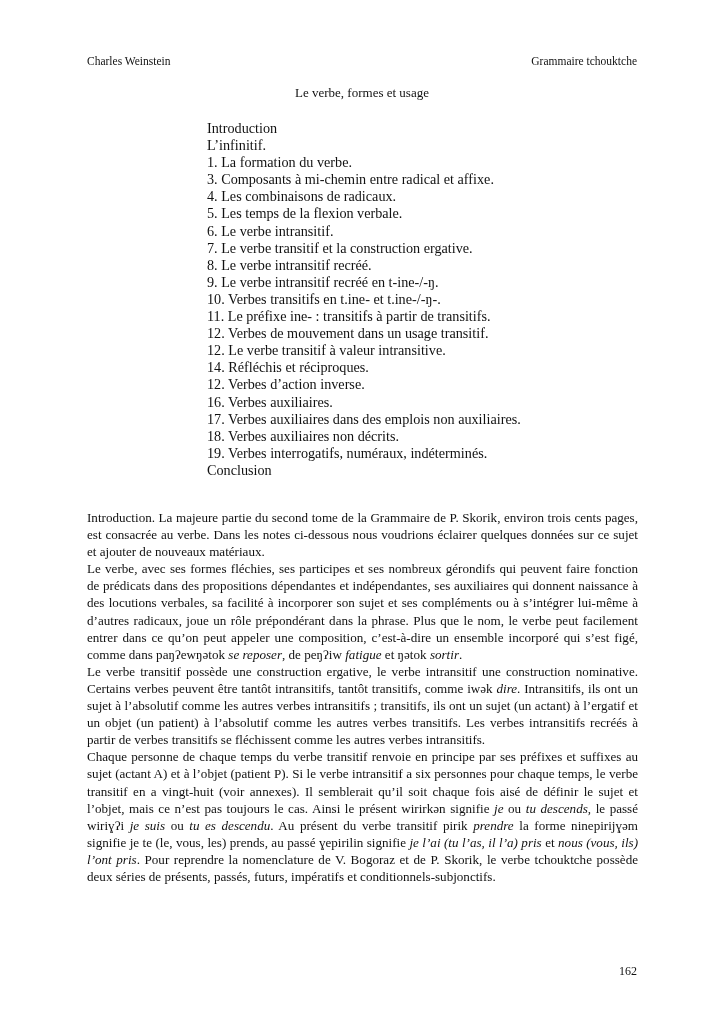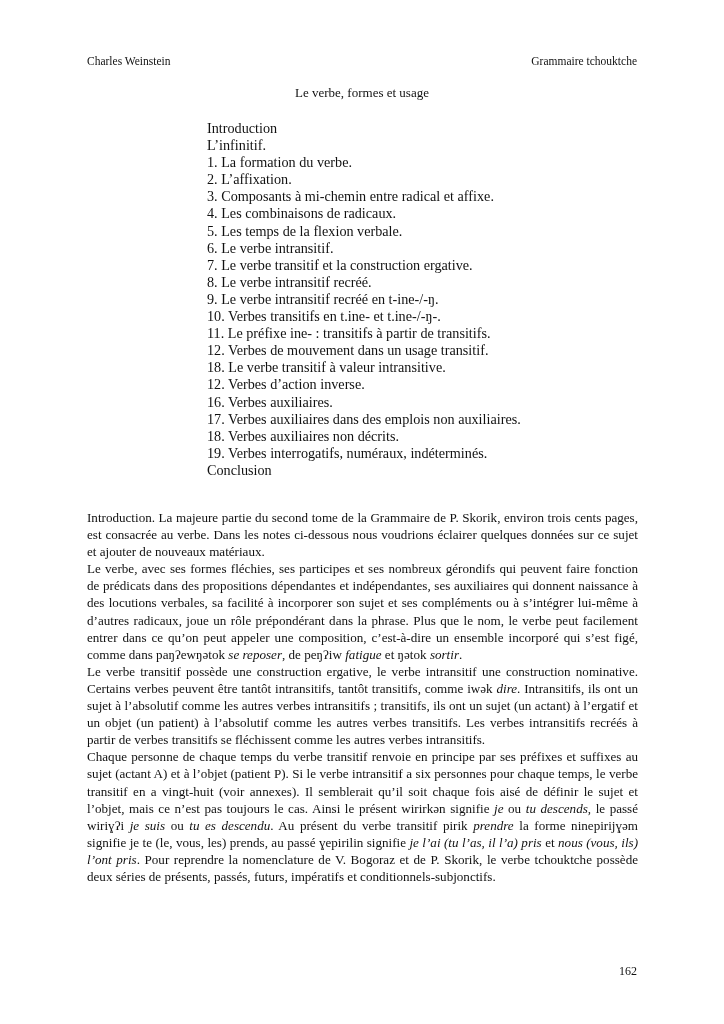--- a/index.html
+++ b/index.html
@@ -88,32 +88,32 @@
   <span>Charles Weinstein</span>
   <span>Grammaire tchouktche</span>
 </div>
 
 <h1 class="doc-title">Le verbe, formes et usage</h1>
 
 <ul class="toc">
   <li>Introduction</li>
   <li>L’infinitif.</li>
   <li>1. La formation du verbe.</li>
-  <li>2. L’affixation.</li>
   <li>3. Composants à mi-chemin entre radical et affixe.</li>
   <li>4. Les combinaisons de radicaux.</li>
   <li>5. Les temps de la flexion verbale.</li>
   <li>6. Le verbe intransitif.</li>
   <li>7. Le verbe transitif et la construction ergative.</li>
   <li>8. Le verbe intransitif recréé.</li>
   <li>9. Le verbe intransitif recréé en t-ine-/-ŋ.</li>
   <li>10. Verbes transitifs en t.ine- et t.ine-/-ŋ-.</li>
   <li>11. Le préfixe ine- : transitifs à partir de transitifs.</li>
   <li>12. Verbes de mouvement dans un usage transitif.</li>
-  <li>18. Le verbe transitif à valeur intransitive.</li>
+  <li>12. Le verbe transitif à valeur intransitive.</li>
+  <li>14. Réfléchis et réciproques.</li>
   <li>12. Verbes d’action inverse.</li>
   <li>16. Verbes auxiliaires.</li>
   <li>17. Verbes auxiliaires dans des emplois non auxiliaires.</li>
   <li>18. Verbes auxiliaires non décrits.</li>
   <li>19. Verbes interrogatifs, numéraux, indéterminés.</li>
   <li>Conclusion</li>
 </ul>
 
 <div class="body-text">
   <p class="last-left"><span class="intro-label">Introduction</span><span>. La majeure partie du second tome de la Grammaire de P. Skorik, environ trois cents pages, est consacrée au verbe. Dans les notes ci-dessous nous voudrions éclairer quelques données sur ce sujet et ajouter de nouveaux matériaux.</span></p>

